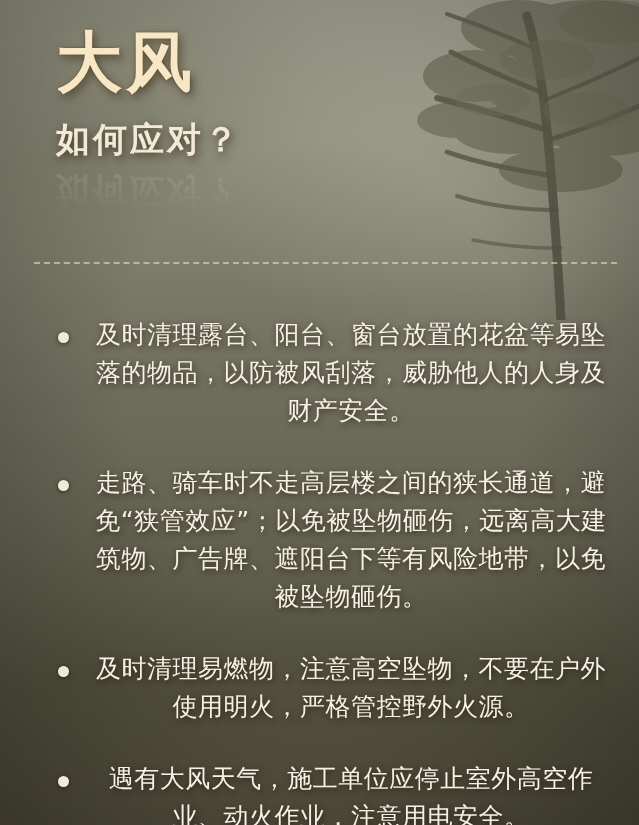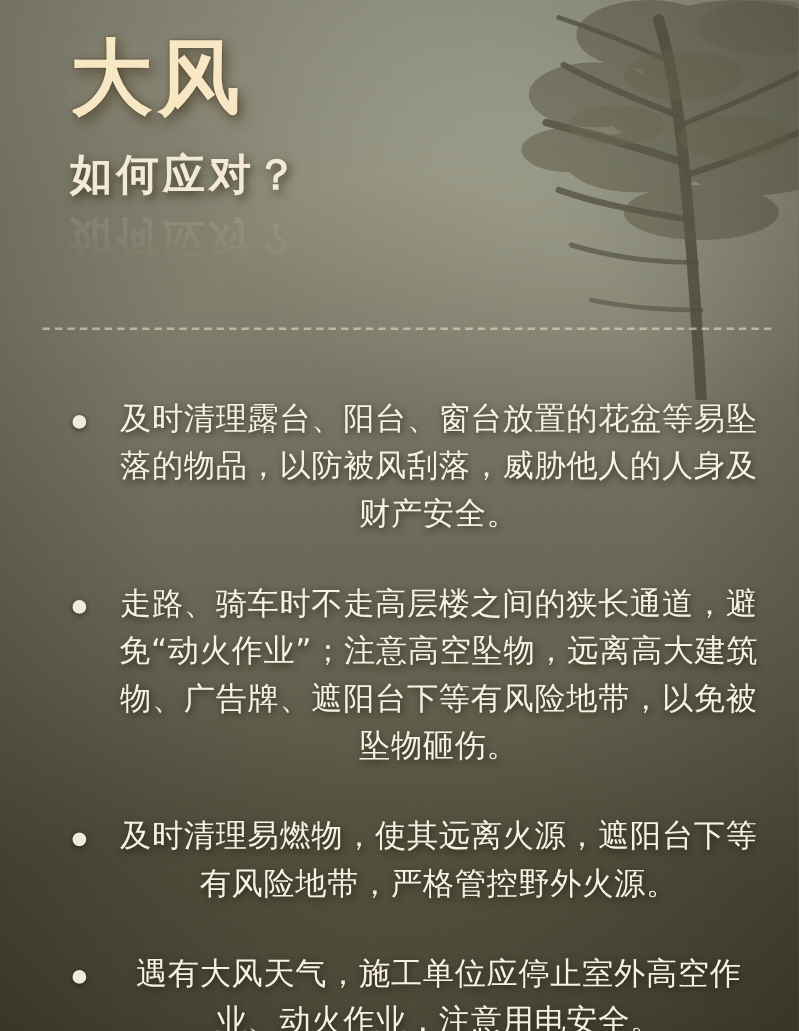--- a/index.html
+++ b/index.html
@@ -189,25 +189,25 @@
 
   <div class="divider"></div>
 
   <div class="tips">
     <div class="tip">
       <span class="bullet"></span>
       <span class="tip-text">及时清理露台、阳台、窗台放置的花盆等易坠落的物品，以防被风刮落，威胁他人的人身及财产安全。</span>
     </div>
     <div class="tip">
       <span class="bullet"></span>
-      <span class="tip-text">走路、骑车时不走高层楼之间的狭长通道，避免“动火作业”；注意高空坠物，远离高大建筑物、广告牌、遮阳台下等有风险地带，以免被坠物砸伤。</span>
-    </div>
-    <div class="tip">
-      <span class="bullet"></span>
-      <span class="tip-text">及时清理易燃物，使其远离火源，遮阳台下等有风险地带，严格管控野外火源。</span>
+      <span class="tip-text">走路、骑车时不走高层楼之间的狭长通道，避免“狭管效应”；以免被坠物砸伤，远离高大建筑物、广告牌、遮阳台下等有风险地带，以免被坠物砸伤。</span>
+    </div>
+    <div class="tip">
+      <span class="bullet"></span>
+      <span class="tip-text">及时清理易燃物，注意高空坠物，不要在户外使用明火，严格管控野外火源。</span>
     </div>
     <div class="tip">
       <span class="bullet"></span>
       <span class="tip-text">遇有大风天气，施工单位应停止室外高空作业、动火作业，注意用电安全。</span>
     </div>
   </div>
 
 </div>
 
 </body></html>

